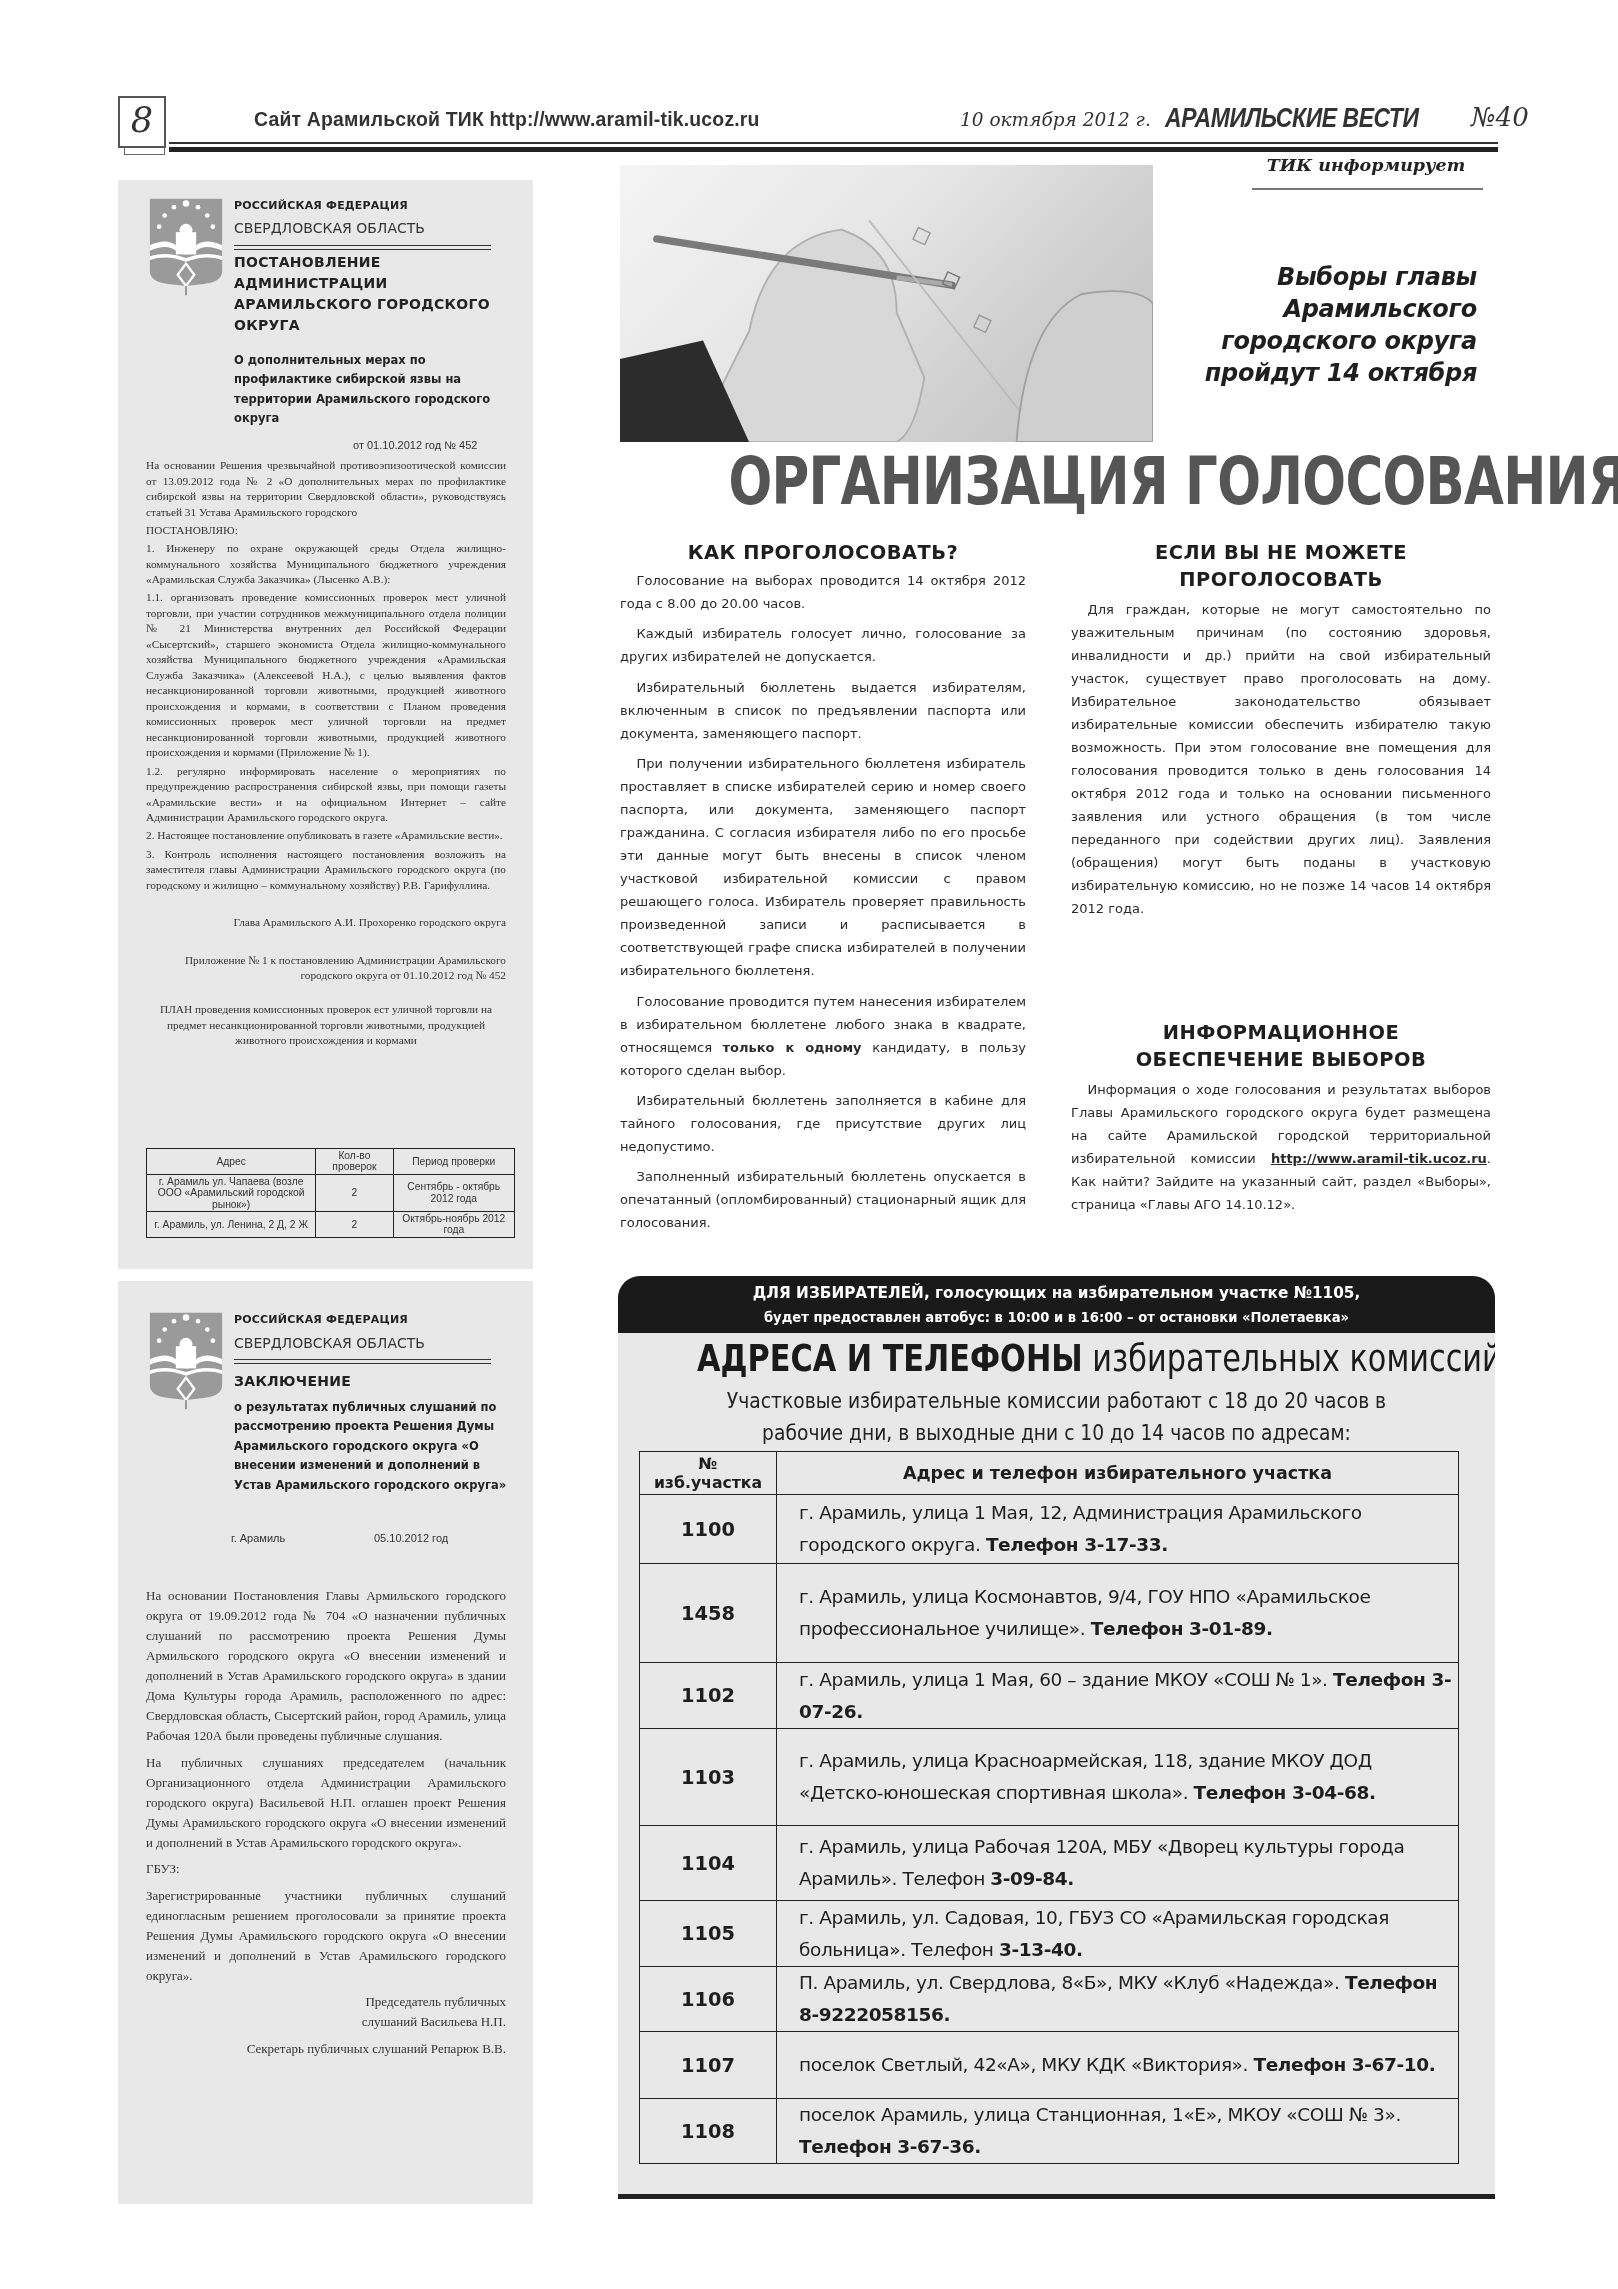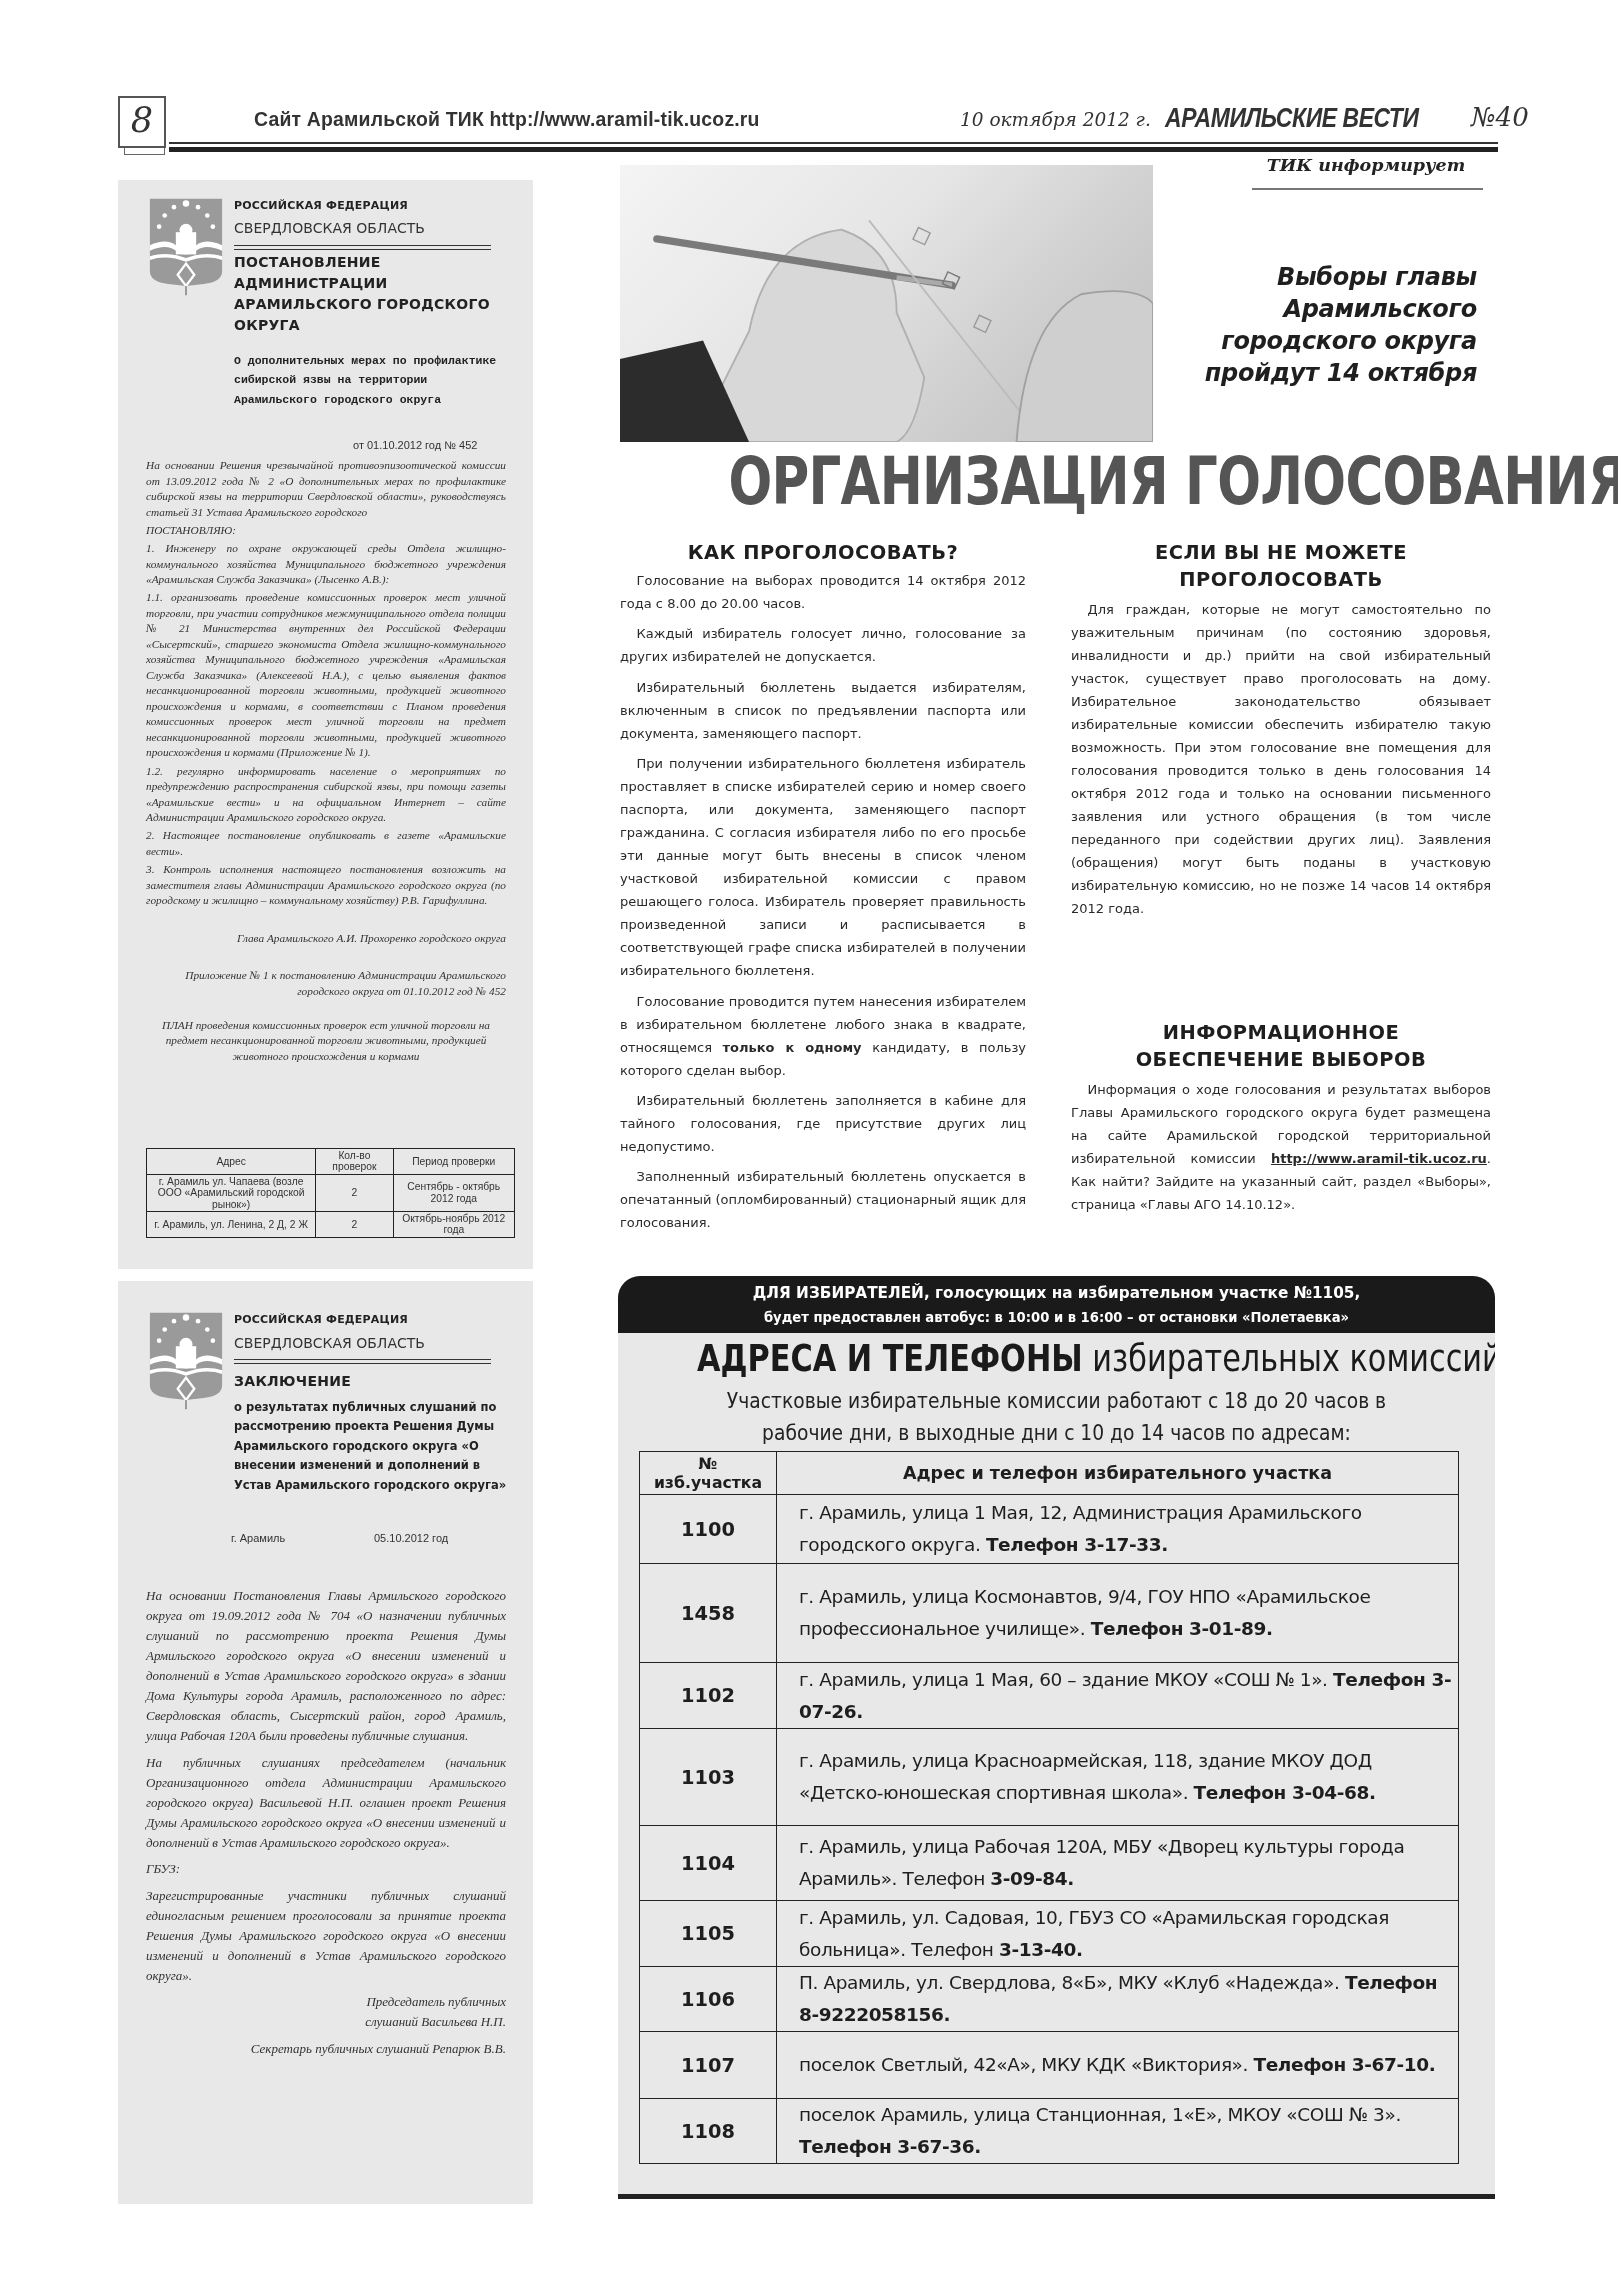--- a/index.html
+++ b/index.html
@@ -27,21 +27,21 @@
   .crest { position: absolute; width: 76px; height: 100px; }
   .crest svg { width: 100%; height: 100%; }
 
   .rf-title { position: absolute; font-family: "DejaVu Sans", sans-serif; font-weight: bold; font-size: 11px; color: #222; letter-spacing: 0.2px; }
   .rf-sub { position: absolute; font-family: "DejaVu Sans", sans-serif; font-size: 14px; color: #333; }
   .rf-rule { position: absolute; width: 257px; height: 4.6px; border-top: 0.9px solid #333; border-bottom: 0.9px solid #333; }
   .doc-type { position: absolute; font-family: "DejaVu Sans", sans-serif; font-weight: bold; font-size: 14px; line-height: 21px; color: #222; width: 258px; letter-spacing: 0.3px; }
   .doc-subj { position: absolute; font-family: "DejaVu Sans", sans-serif; font-weight: bold; font-size: 11.5px; line-height: 19.4px; color: #222; width: 277px; }
   .doc-meta { position: absolute; font-family: "Liberation Sans", sans-serif; font-size: 11px; color: #333; }
 
-  .it-text { position: absolute; font-family: "Liberation Serif", serif; font-style: italic; color: #333; text-align: justify; }
+  .it-text { position: absolute; font-family: "Liberation Serif", serif; color: #333; text-align: justify; }
   .it-text p { margin-bottom: 2.8px; }
   .b1-text { left: 146px; top: 458px; width: 360px; font-size: 11.3px; line-height: 15.5px; }
   .b2-text { left: 146px; top: 1586px; width: 360px; font-size: 13px; line-height: 20px; }
   .b2-text p { margin-bottom: 6.5px; }
   .sig { text-align: right; }
   .center { text-align: center; }
 
   .plan-table { position: absolute; left: 146px; top: 1148px; width: 369px; border-collapse: collapse; font-family: "Liberation Sans", sans-serif; font-size: 10.3px; line-height: 11.5px; color: #333; background: transparent; }
   .plan-table th, .plan-table td { border: 0.9px solid #222; text-align: center; vertical-align: middle; font-weight: normal; padding: 0.9px 1.8px; }
 
@@ -110,21 +110,21 @@
       <path d="M2 64 Q20 58 41 66 Q62 58 80 64 V68 Q62 62 41 70 Q20 62 2 68 Z"></path>
     </g>
     <path d="M41 72 L50 84 L41 96 L32 84 Z" fill="none" stroke="#fff" stroke-width="2.5"></path>
     <line x1="41" y1="96" x2="41" y2="106" stroke="#777" stroke-width="1.5"></line>
   </svg>
 </div>
 <div class="rf-title" style="left:234px;top:199px;">РОССИЙСКАЯ ФЕДЕРАЦИЯ</div>
 <div class="rf-sub" style="left:234px;top:220px;">СВЕРДЛОВСКАЯ ОБЛАСТЬ</div>
 <div class="rf-rule" style="left:234px;top:245px;"></div>
 <div class="doc-type" style="left:234px;top:252px;">ПОСТАНОВЛЕНИЕ АДМИНИСТРАЦИИ АРАМИЛЬСКОГО ГОРОДСКОГО ОКРУГА</div>
-<div class="doc-subj" style="left:234px;top:351px;font-family:Liberation Mono, monospace;">О дополнительных мерах по профилактике сибирской язвы на территории Арамильского городского округа</div>
+<div class="doc-subj" style="left:234px;top:351px;">О дополнительных мерах по профилактике сибирской язвы на территории Арамильского городского округа</div>
 <div class="doc-meta" style="left:353px;top:439px;">от 01.10.2012 год № 452</div>
 
 <div class="it-text b1-text">
   <p>На основании Решения чрезвычайной противоэпизоотической комиссии от 13.09.2012 года № 2 «О дополнительных мерах по профилактике сибирской язвы на территории Свердловской области», руководствуясь статьей 31 Устава Арамильского городского</p>
   <p>ПОСТАНОВЛЯЮ:</p>
   <p>1. Инженеру по охране окружающей среды Отдела жилищно-коммунального хозяйства Муниципального бюджетного учреждения «Арамильская Служба Заказчика» (Лысенко А.В.):</p>
   <p>1.1. организовать проведение комиссионных проверок мест уличной торговли, при участии сотрудников межмуниципального отдела полиции № 21 Министерства внутренних дел Российской Федерации «Сысертский», старшего экономиста Отдела жилищно-коммунального хозяйства Муниципального бюджетного учреждения «Арамильская Служба Заказчика» (Алексеевой Н.А.), с целью выявления фактов несанкционированной торговли животными, продукцией животного происхождения и кормами, в соответствии с Планом проведения комиссионных проверок мест уличной торговли на предмет несанкционированной торговли животными, продукцией животного происхождения и кормами (Приложение № 1).</p>
   <p>1.2. регулярно информировать население о мероприятиях по предупреждению распространения сибирской язвы, при помощи газеты «Арамильские вести» и на официальном Интернет – сайте Администрации Арамильского городского округа.</p>
   <p>2. Настоящее постановление опубликовать в газете «Арамильские вести».</p>
   <p>3. Контроль исполнения настоящего постановления возложить на заместителя главы Администрации Арамильского городского округа (по городскому и жилищно – коммунальному хозяйству) Р.В. Гарифуллина.</p>

